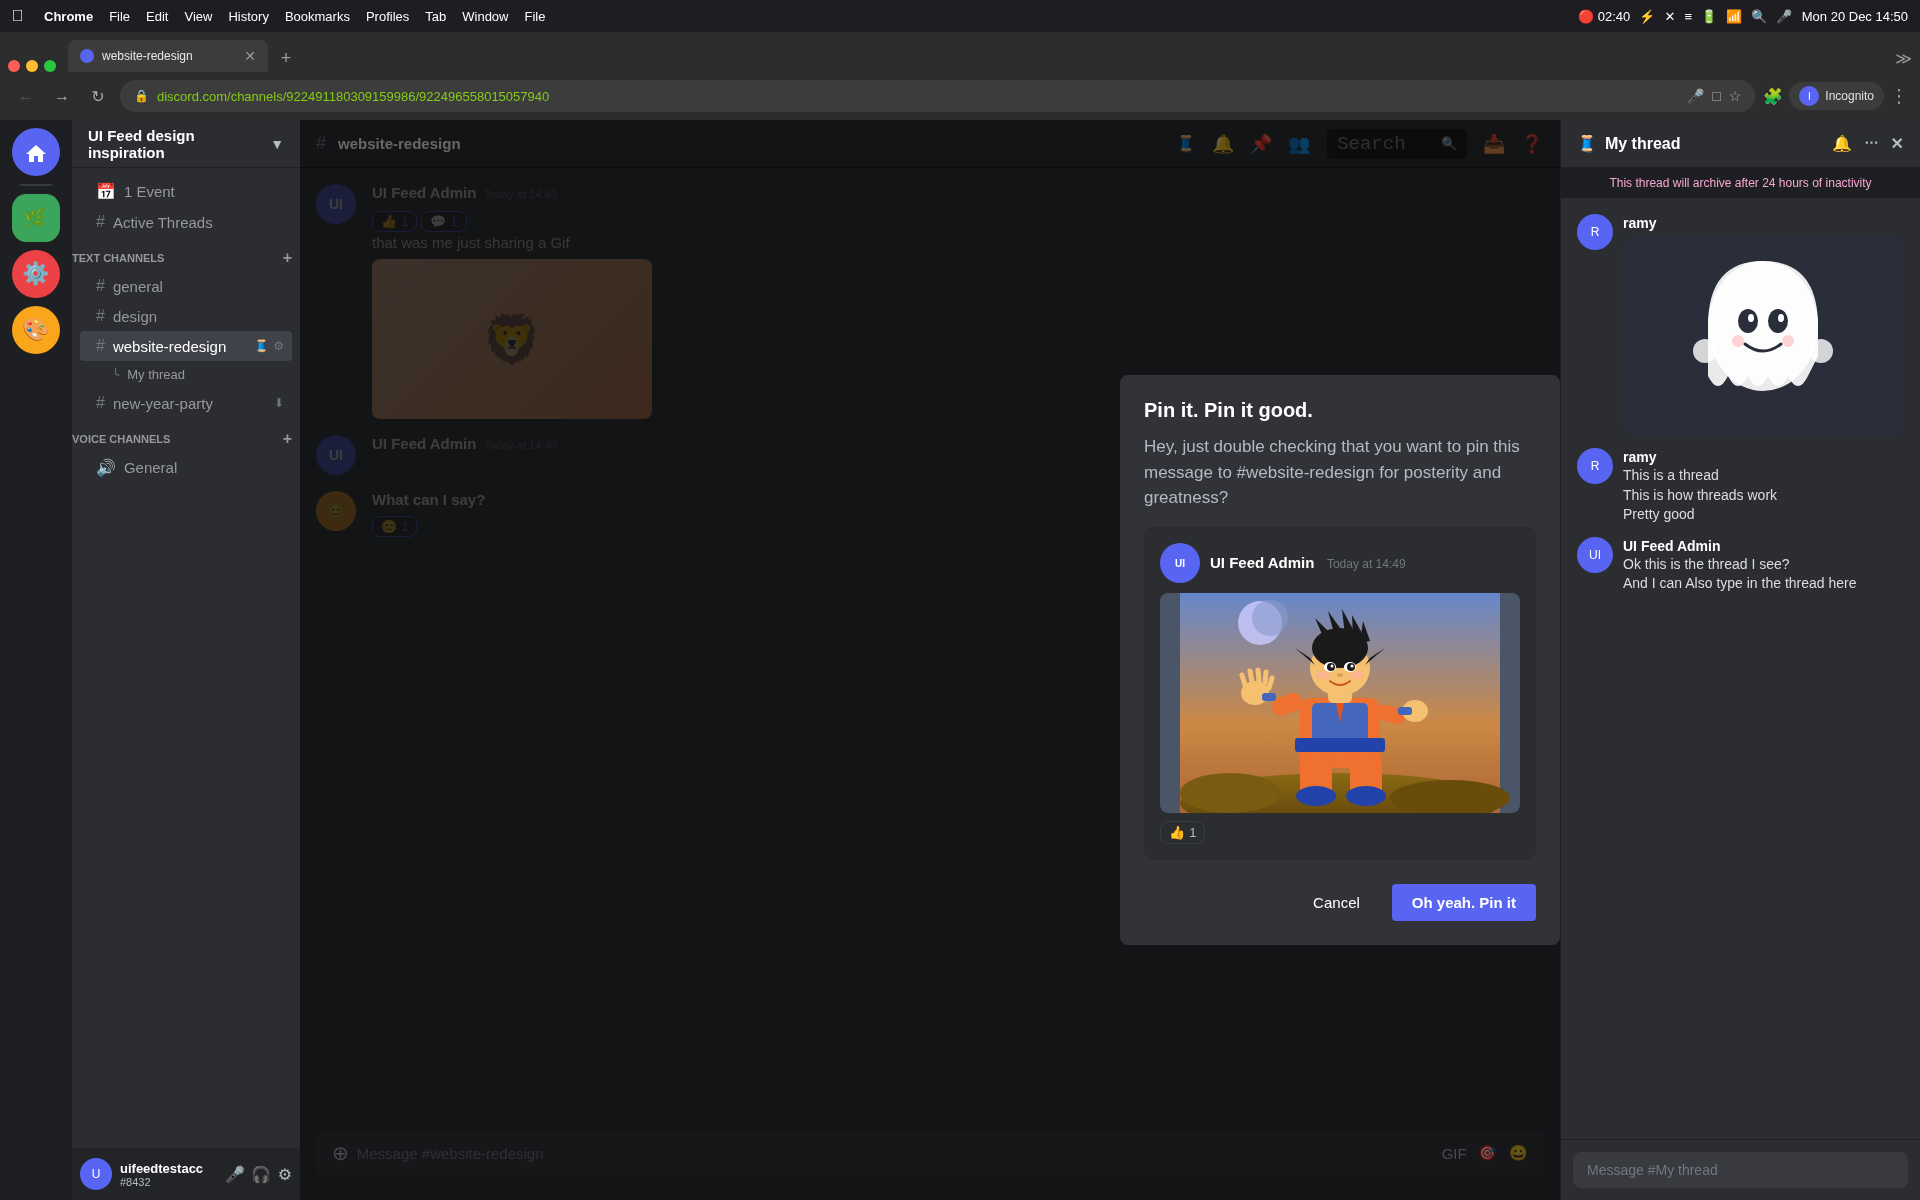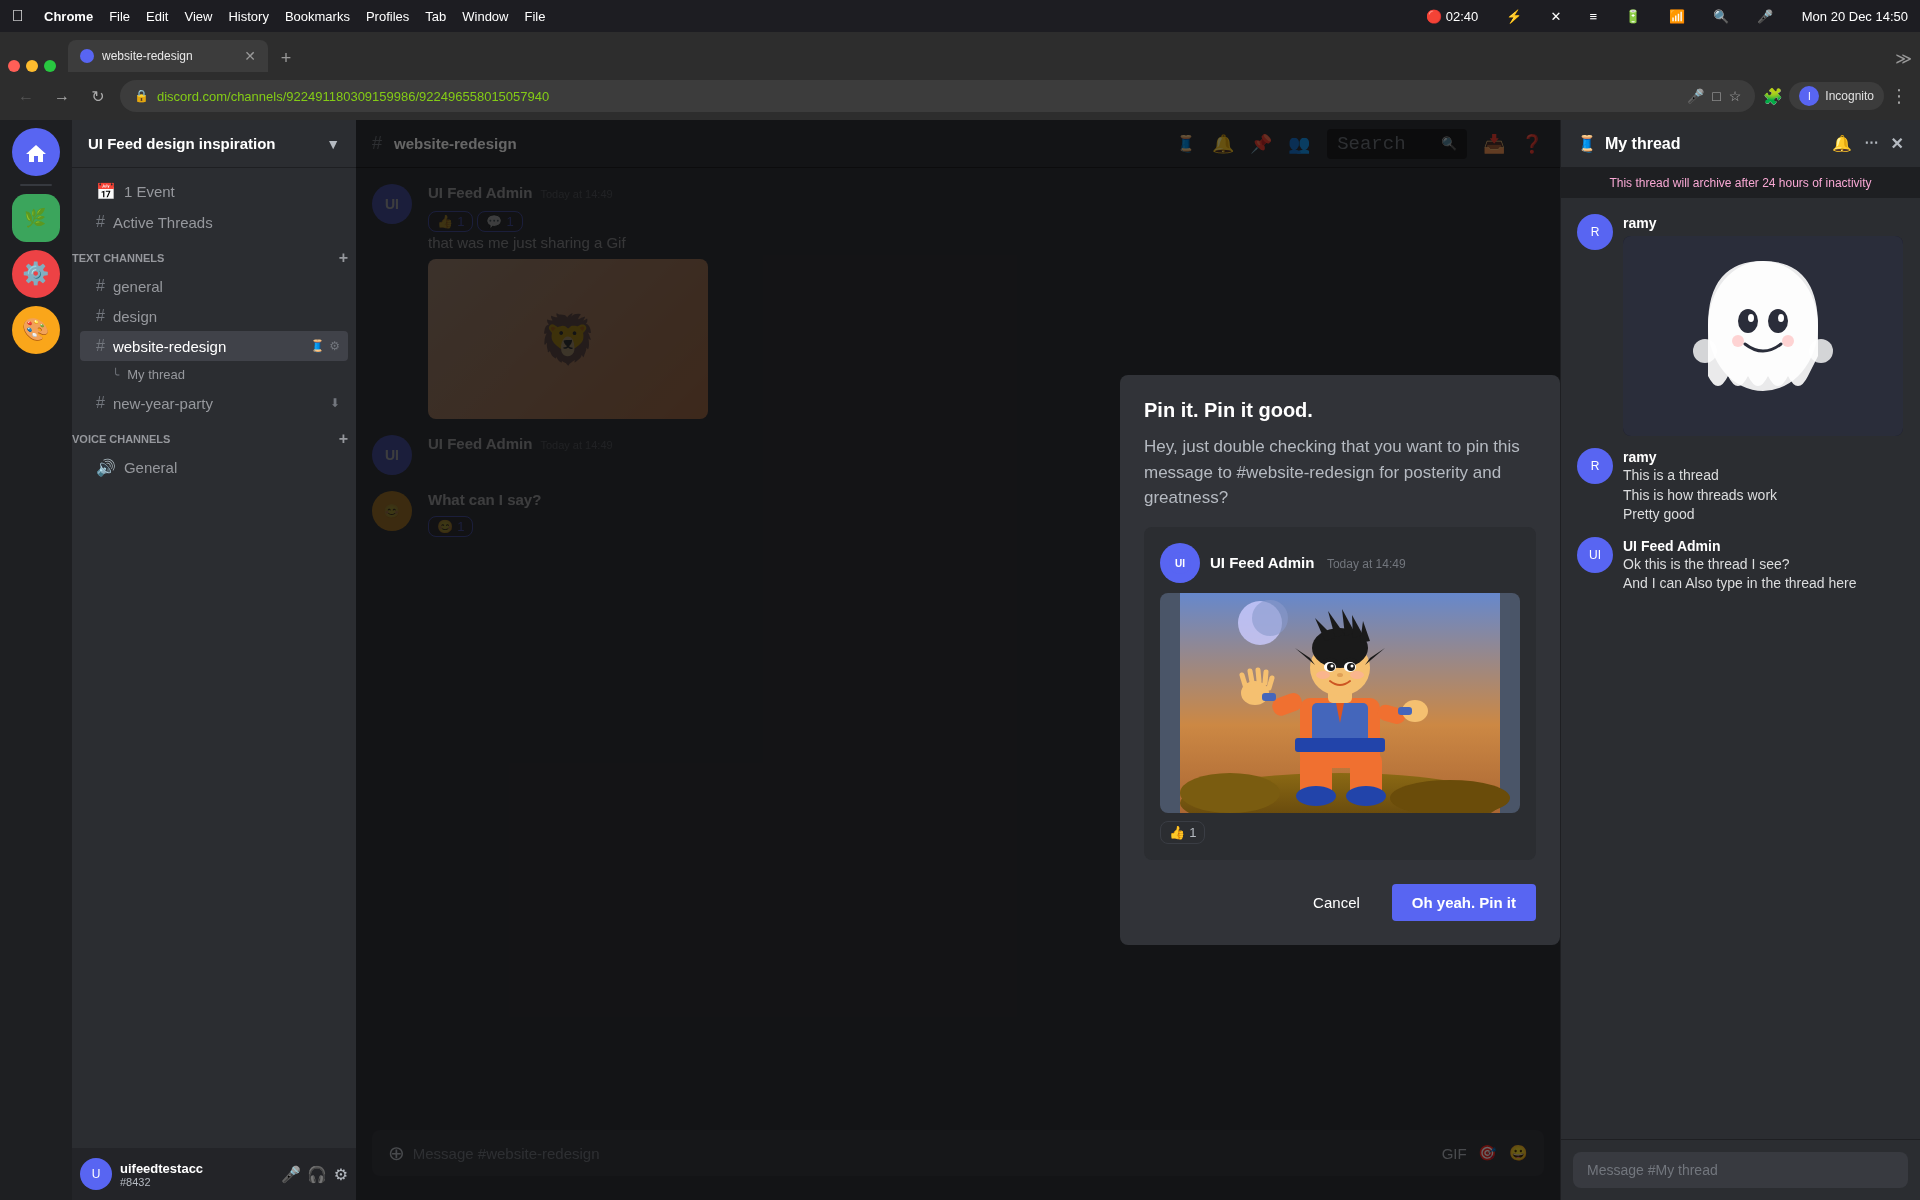--- a/index.html
+++ b/index.html
@@ -32,21 +32,21 @@
     .menubar-item {
       color: #fff;
       font-size: 13px;
       font-weight: 500;
     }
     .menubar-item.bold { font-weight: 700; }
     .menubar-right {
       margin-left: auto;
       display: flex;
       align-items: center;
-      gap: 28px;
+      gap: 9px;
       color: #fff;
       font-size: 13px;
     }
 
     
     .chrome-tabbar {
       width: 100%;
       height: 40px;
       background: #2d2d2d;
       display: flex;
@@ -210,21 +210,21 @@
     .server-icon.orange { background: #faa61a; color: white; }
     .server-divider {
       width: 32px;
       height: 2px;
       background: #36393f;
       border-radius: 1px;
     }
 
     
     .channel-sidebar {
-      width: 284px;
+      width: 228px;
       background: #2b2d31;
       display: flex;
       flex-direction: column;
       overflow: hidden;
     }
     .channel-sidebar-header {
       height: 48px;
       display: flex;
       align-items: center;
       padding: 0 16px;

